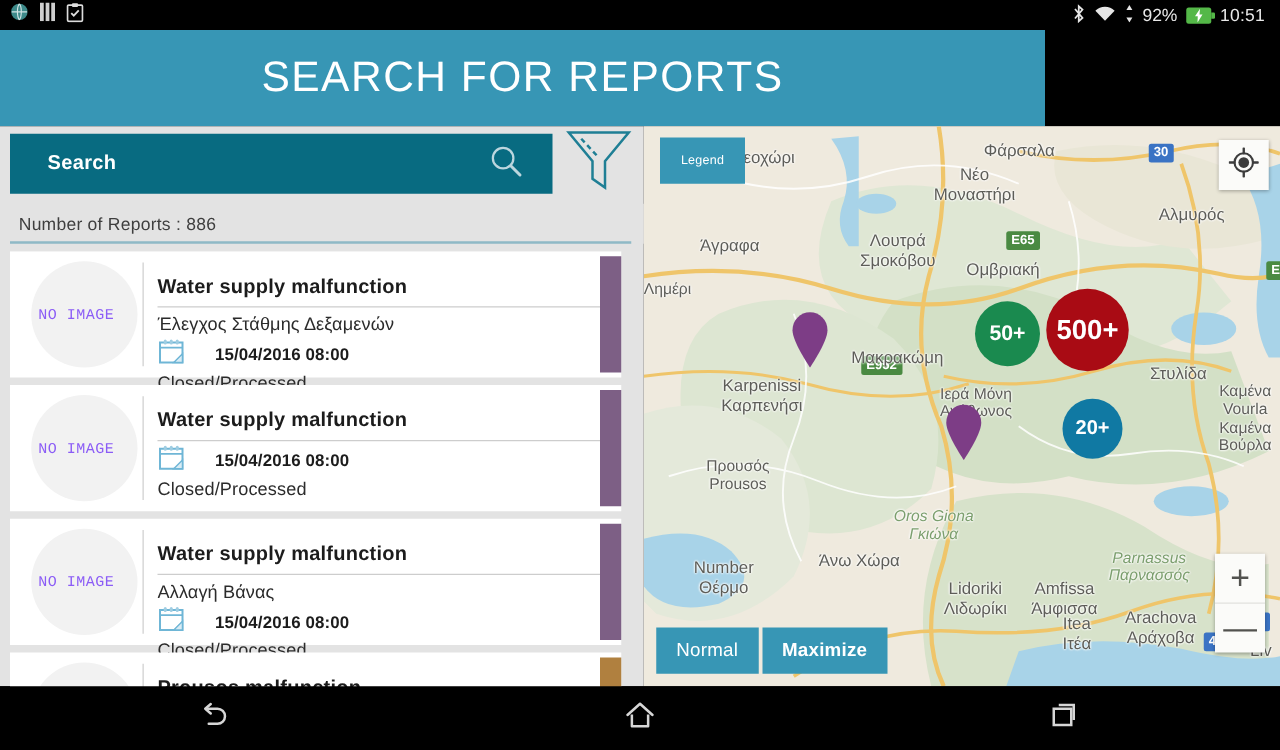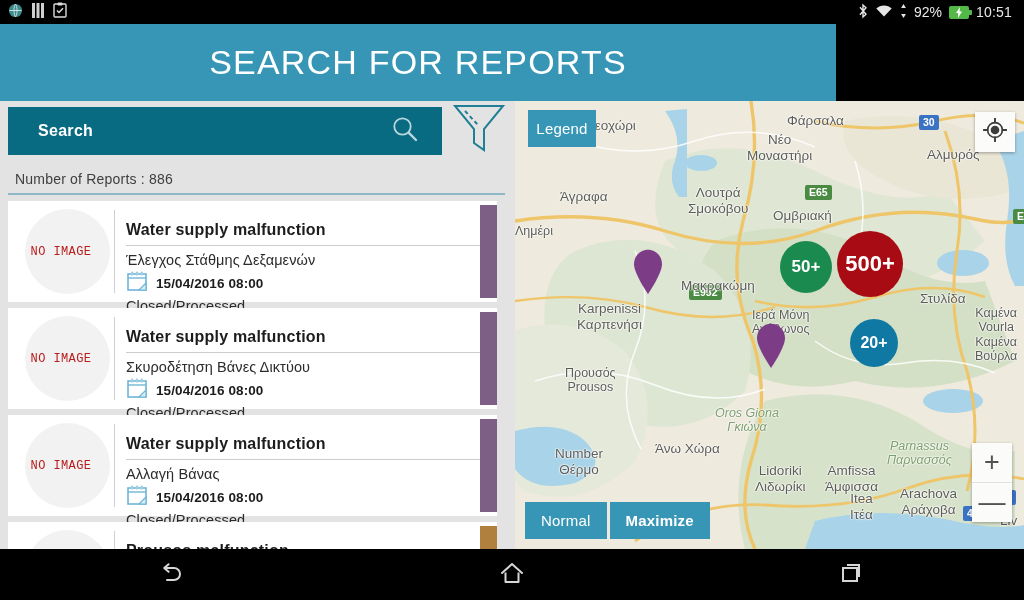--- a/index.html
+++ b/index.html
@@ -107,39 +107,39 @@
     display: flex; align-items: center; justify-content: center;
     position: relative;
   }
   .card .thumb .circle {
     position: absolute; left: 17px; top: 8px;
     width: 85px; height: 85px; border-radius: 50%;
     background: #f2f2f2;
   }
   .card .thumb .noimg {
     position: relative;
-    color: #b91c1c; font-size: 12px;
+    color: #8b5cf6; font-size: 12px;
     font-family: "Liberation Mono", monospace;
     letter-spacing: .4px;
   }
   .card .divider {
     width: 1px; background: #cfcfcf; margin: 9px 0 9px 0;
   }
   .card .body { flex: 1; padding: 20px 0 0 11px; min-width: 0; }
   .card .rtitle {
     font-size: 16px; font-weight: bold; color: #1c1c1c; letter-spacing: .2px;
   }
   .card .titlerule {
     margin: 6px 16px 0 0; height: 1px; background: #cdcdcd;
   }
   .card .rdesc {
     margin-top: 6px; font-size: 14.5px; color: #2b2b2b; letter-spacing: .1px;
     white-space: nowrap; overflow: hidden;
   }
-  .card .rdate { margin-top: 2px; display: flex; align-items: center; gap: 8px; }
+  .card .rdate { margin-top: 2px; display: flex; align-items: center; gap: 24px; }
   .card .rdate .dtext {
     font-size: 13.5px; font-weight: bold; color: #1c1c1c; letter-spacing: .1px;
   }
   .card .rstatus {
     margin-top: 2px; font-size: 14.5px; color: #2b2b2b; letter-spacing: .1px;
   }
   .card .accent {
     position: absolute; right: 0; top: 4px;
     width: 17px; height: 93px;
   }
@@ -151,21 +151,21 @@
     overflow: hidden;
     background: #eae7dd;
   }
   .mapcanvas { position: absolute; inset: 0; }
 
   .legend-btn {
     position: absolute; left: 13px; top: 9px;
     width: 68px; height: 37px;
     background: #3796b5;
     display: flex; align-items: center; justify-content: center;
-    color: #ffffff; font-size: 15px; letter-spacing: .2px;
+    color: #ffffff; font-size: 10px; letter-spacing: .2px;
   }
   .locate-btn {
     position: absolute; right: 9px; top: 11px;
     width: 40px; height: 40px;
     background: #fbfbf9;
     box-shadow: 0 1px 3px rgba(0,0,0,.33);
     display: flex; align-items: center; justify-content: center;
   }
   .zoomctl {
     position: absolute; right: 12px; bottom: 27px;
@@ -330,21 +330,20 @@
         </div>
         <div class="card">
           <div class="thumb">
             <div class="circle"></div>
             <div class="noimg">NO IMAGE</div>
           </div>
           <div class="divider"></div>
           <div class="body">
             <div class="rtitle">Water supply malfunction</div>
             <div class="titlerule"></div>
-            <div class="rdesc">Σκυροδέτηση Βάνες Δικτύου</div>
             <div class="rdate">
               <span><svg width="22" height="22" viewBox="0 0 22 22">
                   <rect x="2" y="4" width="18" height="16" fill="#ffffff" stroke="#6fb6d6" stroke-width="1.6"></rect>
                   <path d="M2 8h18" stroke="#6fb6d6" stroke-width="1.4"></path>
                   <rect x="5" y="1.6" width="2.4" height="4" rx="1.2" fill="#9fcde2"></rect>
                   <rect x="9.8" y="1.6" width="2.4" height="4" rx="1.2" fill="#9fcde2"></rect>
                   <rect x="14.6" y="1.6" width="2.4" height="4" rx="1.2" fill="#9fcde2"></rect>
                   <path d="M13 20l7-7v7z" fill="#d9ecf5" stroke="#6fb6d6" stroke-width="1.2"></path>
                 </svg></span>
               <span class="dtext">15/04/2016 08:00</span>
@@ -500,21 +499,21 @@
       <div class="maplabel big" style="left: 173px; top: 84px;">
         <div>Λουτρά</div>
         <div>Σμοκόβου</div>
       </div>
       <div class="maplabel big" style="left: 45px; top: 88px;">
         <div>Άγραφα</div>
       </div>
       <div class="maplabel big" style="left: 258px; top: 107px;">
         <div>Ομβριακή</div>
       </div>
-      <div class="maplabel big" style="left: 412px; top: 46px;">
+      <div class="maplabel big" style="left: 412px; top: 63px;">
         <div>Αλμυρός</div>
       </div>
       <div class="maplabel big" style="left: 232px; top: 31px;">
         <div>Νέο</div>
         <div>Μοναστήρι</div>
       </div>
       <div class="maplabel big" style="left: 272px; top: 12px;">
         <div>Φάρσαλα</div>
       </div>
       <div class="maplabel big" style="left: 70px; top: 17px;">

